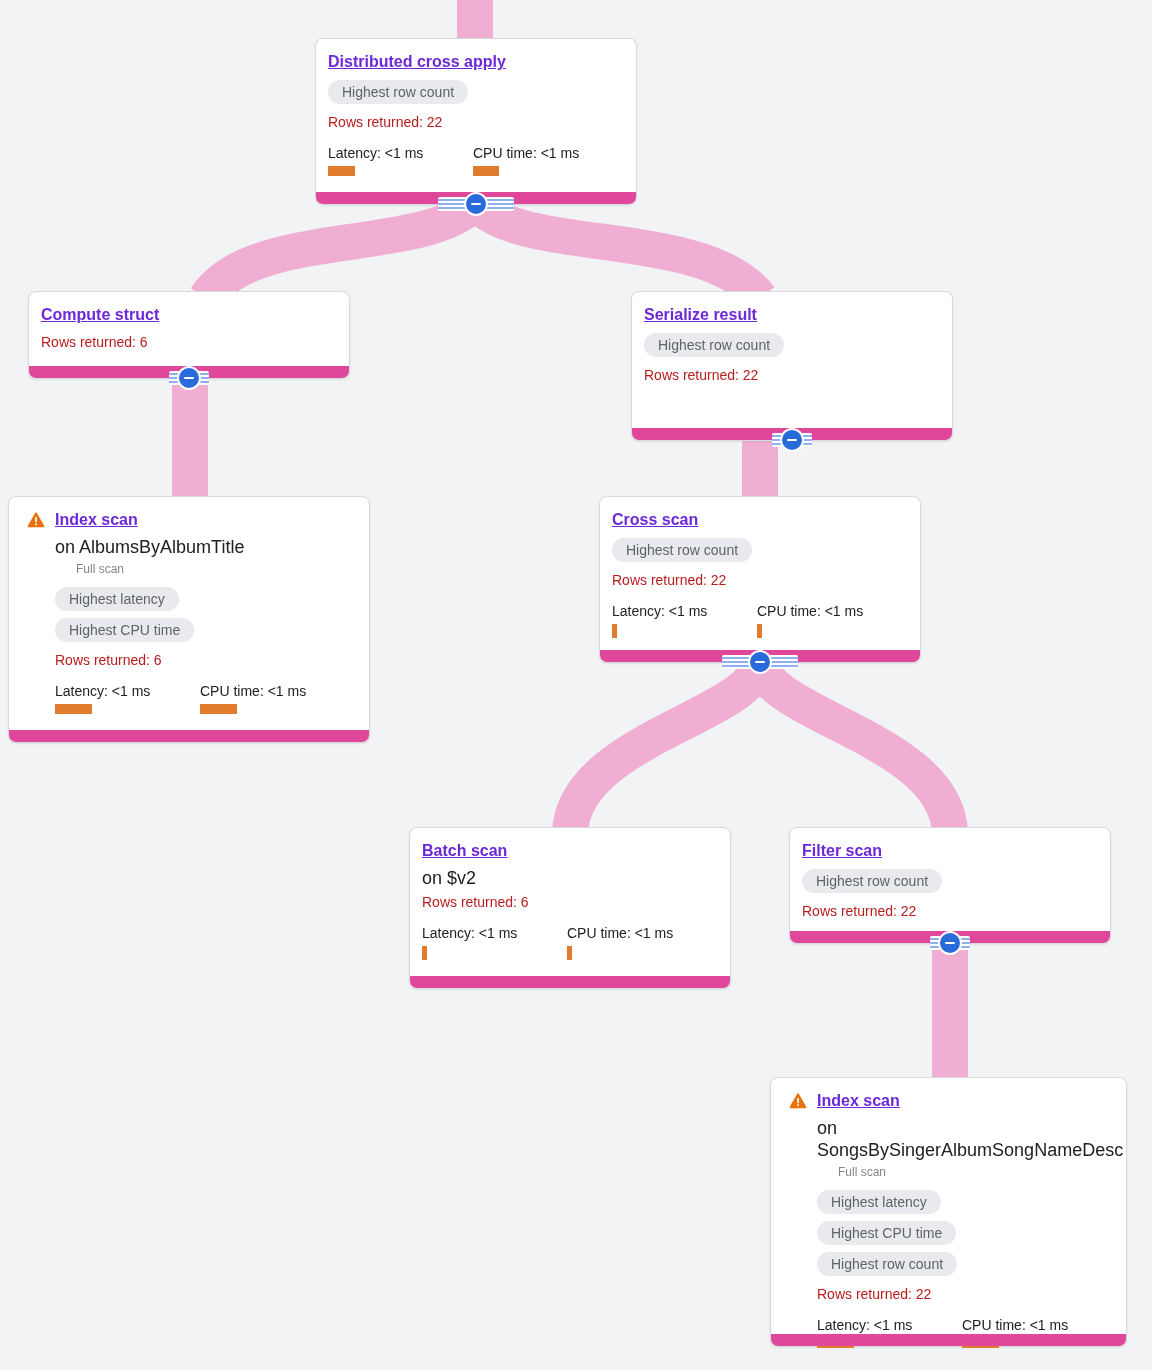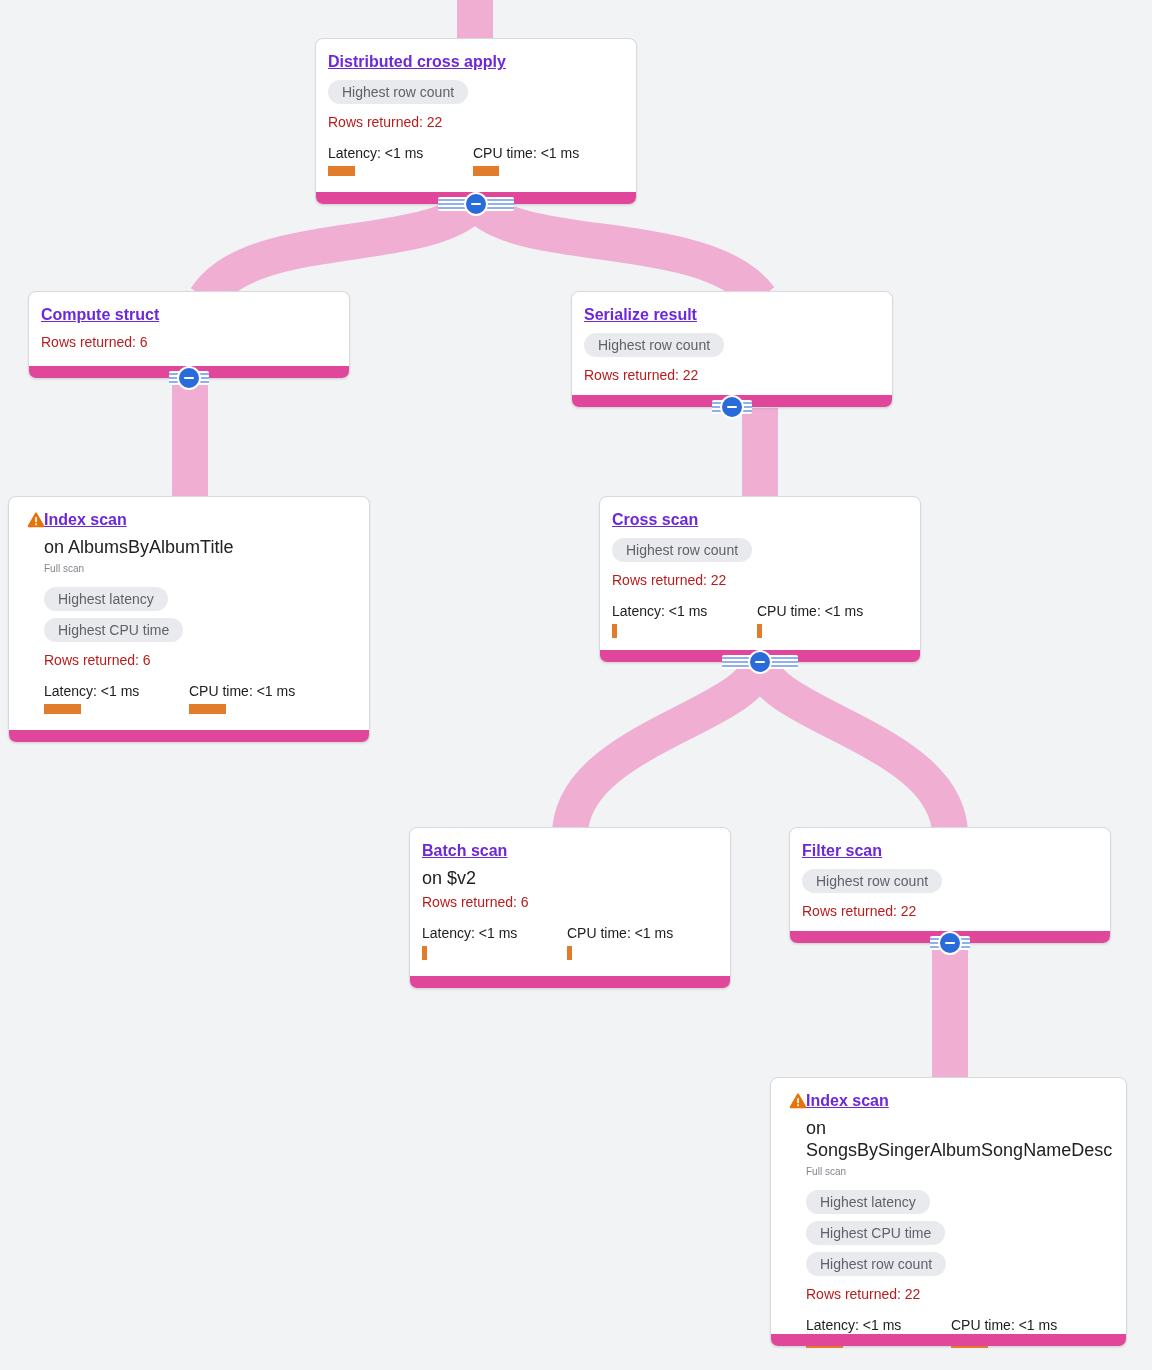--- a/index.html
+++ b/index.html
@@ -18,35 +18,35 @@
   .node {
     position: absolute;
     z-index: 1;
     background: #ffffff;
     border: 1px solid #d7d9dc;
     border-radius: 8px;
     box-sizing: border-box;
     box-shadow: 0 1px 2px rgba(60,64,67,0.10);
   }
   .node-body { padding: 12px 14px 0 12px; position: relative; }
-  .node-body.indented { padding-left: 35px; }
+  .node-body.indented { padding-left: 46px; }
   .warn {
     position: absolute; left: 18px; top: 15px; width: 18px; height: 16px;
     display: inline-block;
   }
   .title {
     font-size: 16px;
     font-weight: 600;
     line-height: 22px;
     color: #6d28d9;
     margin-bottom: 5px;
     text-decoration: underline;
   }
   .sub { font-size: 18px; line-height: 22px; color: #202124; }
-  .muted { font-size: 10px; line-height: 22px; color: #80868b; }
+  .muted { font-size: 12px; line-height: 22px; color: #80868b; margin-left: 21px; }
   .pill {
     display: table;
     background: #e8eaed;
     color: #5f6368;
     font-size: 14px;
     line-height: 18px;
     padding: 3px 14px;
     border-radius: 13px;
     margin: 7px 0;
     white-space: nowrap;
@@ -145,21 +145,21 @@
     </div>
     <div class="node-footer"></div>
     <div class="collapse">
       <span class="stripes narrow"></span>
       <span class="circle">
           <span class="minus"></span>
         </span>
     </div>
   </div>
 
-  <div class="node" style="left:571px; top:291px; width:322px; height:117px;">
+  <div class="node" style="left:631px; top:291px; width:322px; height:150px;">
     <div class="node-body">
       <div class="title">Serialize result</div>
       <div class="pill">Highest row count</div>
       <div class="rows">Rows returned: 22</div>
     </div>
     <div class="node-footer"></div>
     <div class="collapse">
       <span class="stripes narrow"></span>
       <span class="circle">
           <span class="minus"></span>

